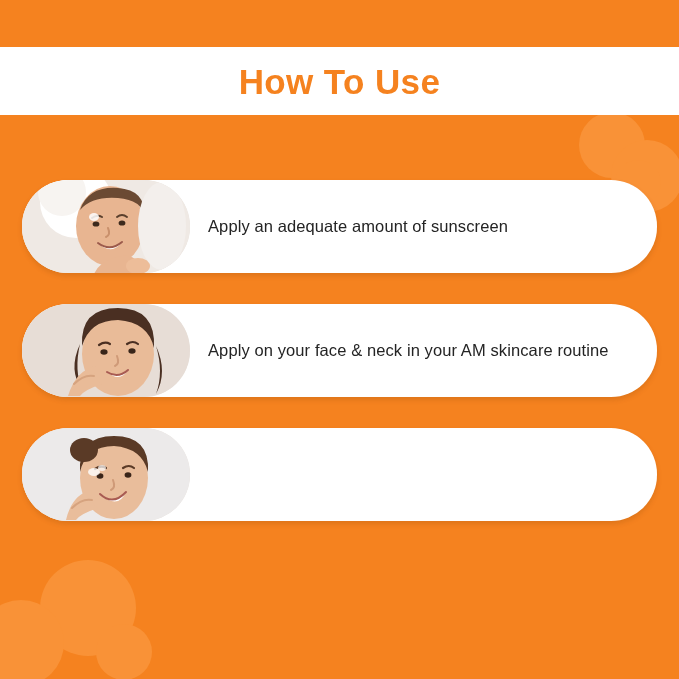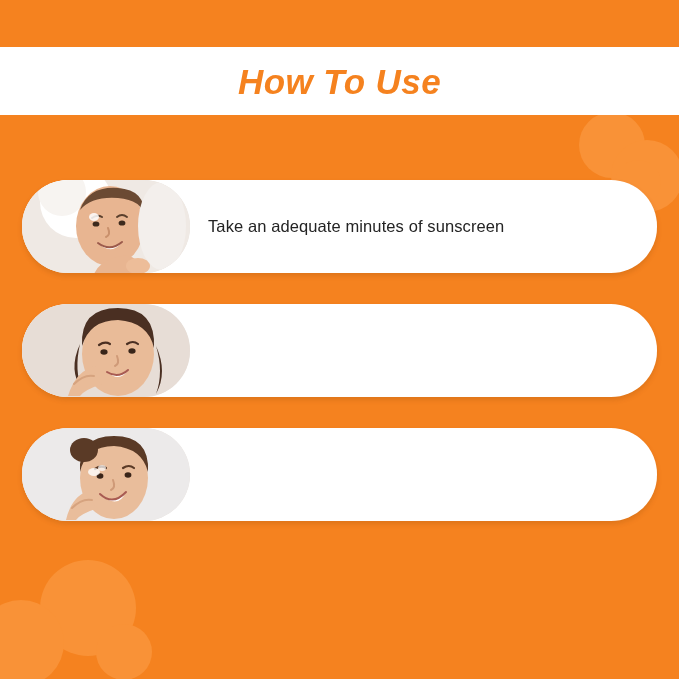--- a/index.html
+++ b/index.html
@@ -70,21 +70,20 @@
   .header-band {
     position: absolute;
     left: 0;
     top: 47px;
     width: 679px;
     height: 68px;
     background: #FFFFFF;
     display: flex;
     align-items: center;
     justify-content: center;
-    font-style: italic;
   }
   .header-title {
     font-size: 35px;
     font-weight: bold;
     color: #F5821F;
     letter-spacing: 0.4px;
     line-height: 1;
   }
 
   
@@ -180,21 +179,21 @@
             <path d="M86 48 q3 7 -2 9" stroke="#c9906c" stroke-width="2" fill="none" stroke-linecap="round"></path>
             <path d="M76 63 q12 9 24 -1 q-10 14 -24 1 Z" fill="#ffffff"></path>
             <path d="M76 63 q12 9 24 -1" stroke="#9c5b4c" stroke-width="2" fill="none" stroke-linecap="round"></path>
             <ellipse cx="72" cy="37" rx="5" ry="4" fill="#ffffff" opacity="0.85"></ellipse>
             <path d="M92 78 q16 -6 24 4 q8 10 6 20 l-52 0 q2 -18 22 -24 Z" fill="#e8b591"></path>
             <ellipse cx="116" cy="86" rx="12" ry="8" fill="#edbd99"></ellipse>
             <ellipse cx="140" cy="46" rx="24" ry="44" fill="#f3efec"></ellipse>
           </g>
         </svg>
       </div>
-      <div class="step-text">Take an adequate minutes of sunscreen</div>
+      <div class="step-text">Apply an adequate amount of sunscreen</div>
     </div>
 
     <div class="step">
       <div class="step-card"></div>
       <div class="step-thumb">
         <svg viewBox="0 0 168 93" xmlns="http://www.w3.org/2000/svg">
           <defs>
             <clipPath id="c2">
                 <rect x="0" y="0" width="168" height="93" rx="46" ry="46"></rect>
               </clipPath>
@@ -210,20 +209,21 @@
             <path d="M77 41 q6 -4 11 -1" stroke="#4a2f22" stroke-width="2.2" fill="none" stroke-linecap="round"></path>
             <path d="M105 40 q6 -4 11 0" stroke="#4a2f22" stroke-width="2.2" fill="none" stroke-linecap="round"></path>
             <path d="M95 52 q3 8 -2 10" stroke="#cf9a78" stroke-width="2" fill="none" stroke-linecap="round"></path>
             <path d="M85 68 q11 7 21 -2 q-8 13 -21 2 Z" fill="#ffffff"></path>
             <path d="M85 68 q11 7 21 -2" stroke="#a85b52" stroke-width="2" fill="none" stroke-linecap="round"></path>
             <path d="M46 92 q8 -26 28 -30 q-4 12 6 18 q-18 6 -22 12 Z" fill="#e9bb98"></path>
             <path d="M52 80 q10 -10 20 -8" stroke="#d6a37f" stroke-width="2" fill="none" stroke-linecap="round"></path>
           </g>
         </svg>
       </div>
+      <div class="step-text">Apply on your face &amp; neck in your AM skincare routine</div>
     </div>
 
     <div class="step">
       <div class="step-card"></div>
       <div class="step-thumb">
         <svg viewBox="0 0 168 93" xmlns="http://www.w3.org/2000/svg">
           <defs>
             <clipPath id="c3">
                 <rect x="0" y="0" width="168" height="93" rx="46" ry="46"></rect>
               </clipPath>

